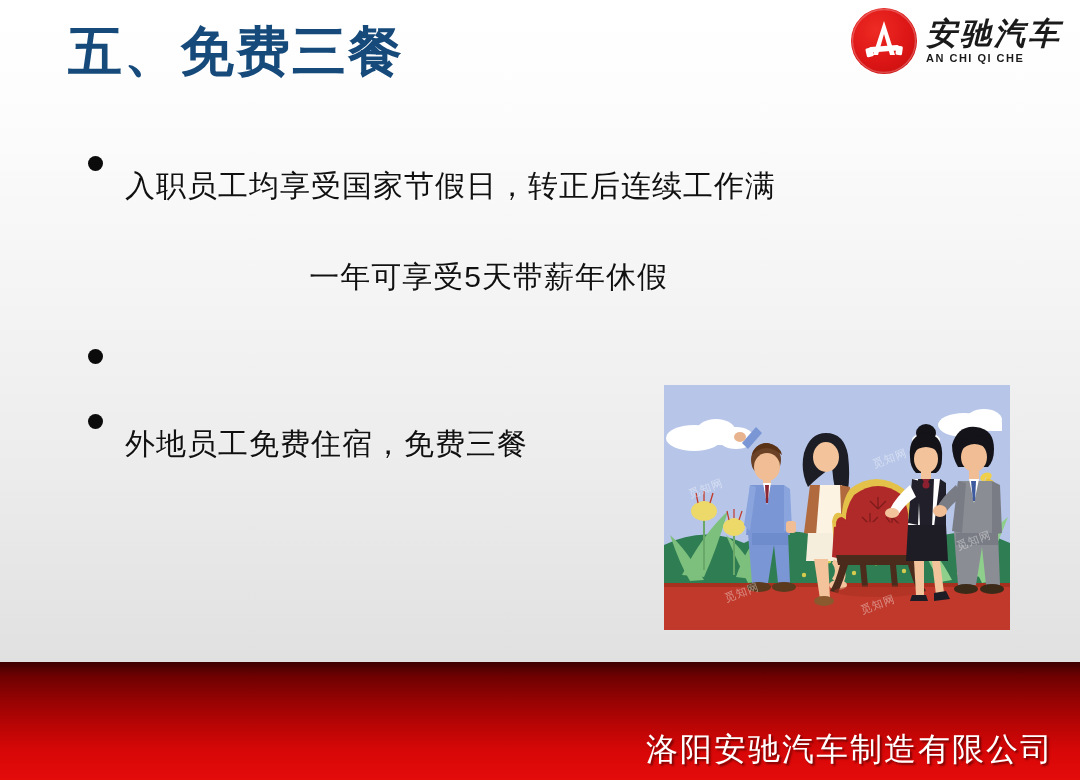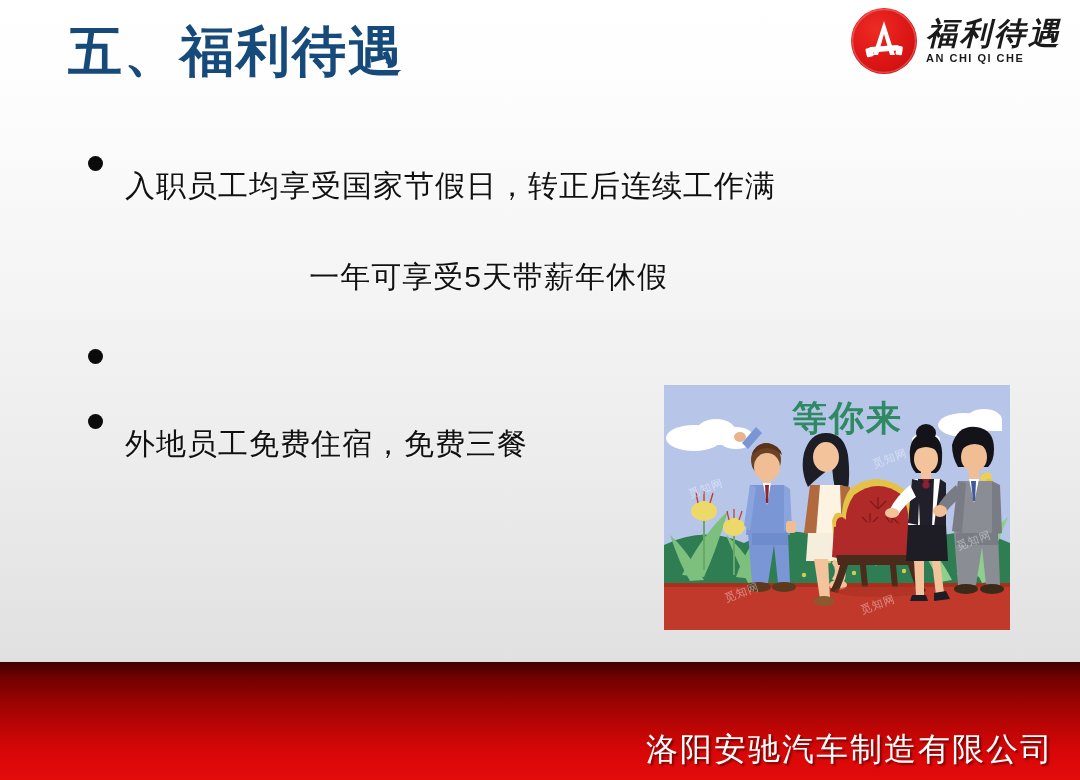--- a/index.html
+++ b/index.html
@@ -149,34 +149,34 @@
     letter-spacing: 2px;
     text-shadow: 2px 2px 2px rgba(0,0,0,0.45);
     white-space: nowrap;
   }
 </style>
 </head>
 <body>
 
 <div class="slide">
 
-  <div class="slide-title">五、福利待遇</div>
+  <div class="slide-title">五、免费三餐</div>
 
   <div class="brand">
     <div class="brand-mark">
       <svg width="66" height="66" viewBox="0 0 66 66" aria-hidden="true">
         <path d="M33 13 L22 47 L27 47 L33 26 L39 47 L44 47 Z" fill="#ffffff"></path>
         <rect x="18" y="38" width="30" height="5.5" rx="2" fill="#ffffff" transform="rotate(-4 33 40)"></rect>
         <rect x="15" y="40" width="7" height="9" rx="1.5" fill="#ffffff" transform="rotate(-12 18 44)"></rect>
         <rect x="45" y="38" width="6.5" height="9" rx="1.5" fill="#ffffff" transform="rotate(8 48 42)"></rect>
         <circle cx="33" cy="33" r="31.5" fill="none" stroke="#ffffff" stroke-width="1.4" opacity="0.25"></circle>
       </svg>
     </div>
     <div class="brand-text">
-      <span class="brand-cn">福利待遇</span>
+      <span class="brand-cn">安驰汽车</span>
       <span class="brand-en">AN CHI QI CHE</span>
     </div>
   </div>
 
   <div class="bullets">
 
     <div class="bullet-row">
       <span class="bullet-dot"></span>
       <span class="bullet-text">入职员工均享受国家节假日，转正后连续工作满</span>
     </div>
@@ -361,21 +361,20 @@
         <path d="M328 96 L336 100 L338 148 L328 150 Z" fill="#7a7c85"></path>
         <path d="M292 100 Q278 112 272 124 L280 130 Q288 118 298 112 Z" fill="#7a7c85"></path>
         <ellipse cx="276" cy="126" rx="7" ry="6" fill="#f0bd95"></ellipse>
         <path d="M290 148 L334 148 L336 200 L322 200 L318 162 L312 200 L294 200 Z" fill="#8b8d95"></path>
         <path d="M292 148 L334 148 L334 160 L292 160 Z" fill="#7a7c85"></path>
         <ellipse cx="302" cy="204" rx="12" ry="5" fill="#3c2a18"></ellipse>
         <ellipse cx="328" cy="204" rx="12" ry="5" fill="#3c2a18"></ellipse>
       </g>
     </svg>
 
-    <div class="illus-caption">等你来</div>
 
     <span class="watermark" style="left:24px; top:96px;">觅知网</span>
     <span class="watermark" style="left:208px; top:66px;">觅知网</span>
     <span class="watermark" style="left:60px; top:200px;">觅知网</span>
     <span class="watermark" style="left:196px; top:212px;">觅知网</span>
     <span class="watermark" style="left:292px; top:148px;">觅知网</span>
   </div>
 
   <div class="footer-bar">
     <div class="footer-text">洛阳安驰汽车制造有限公司</div>

